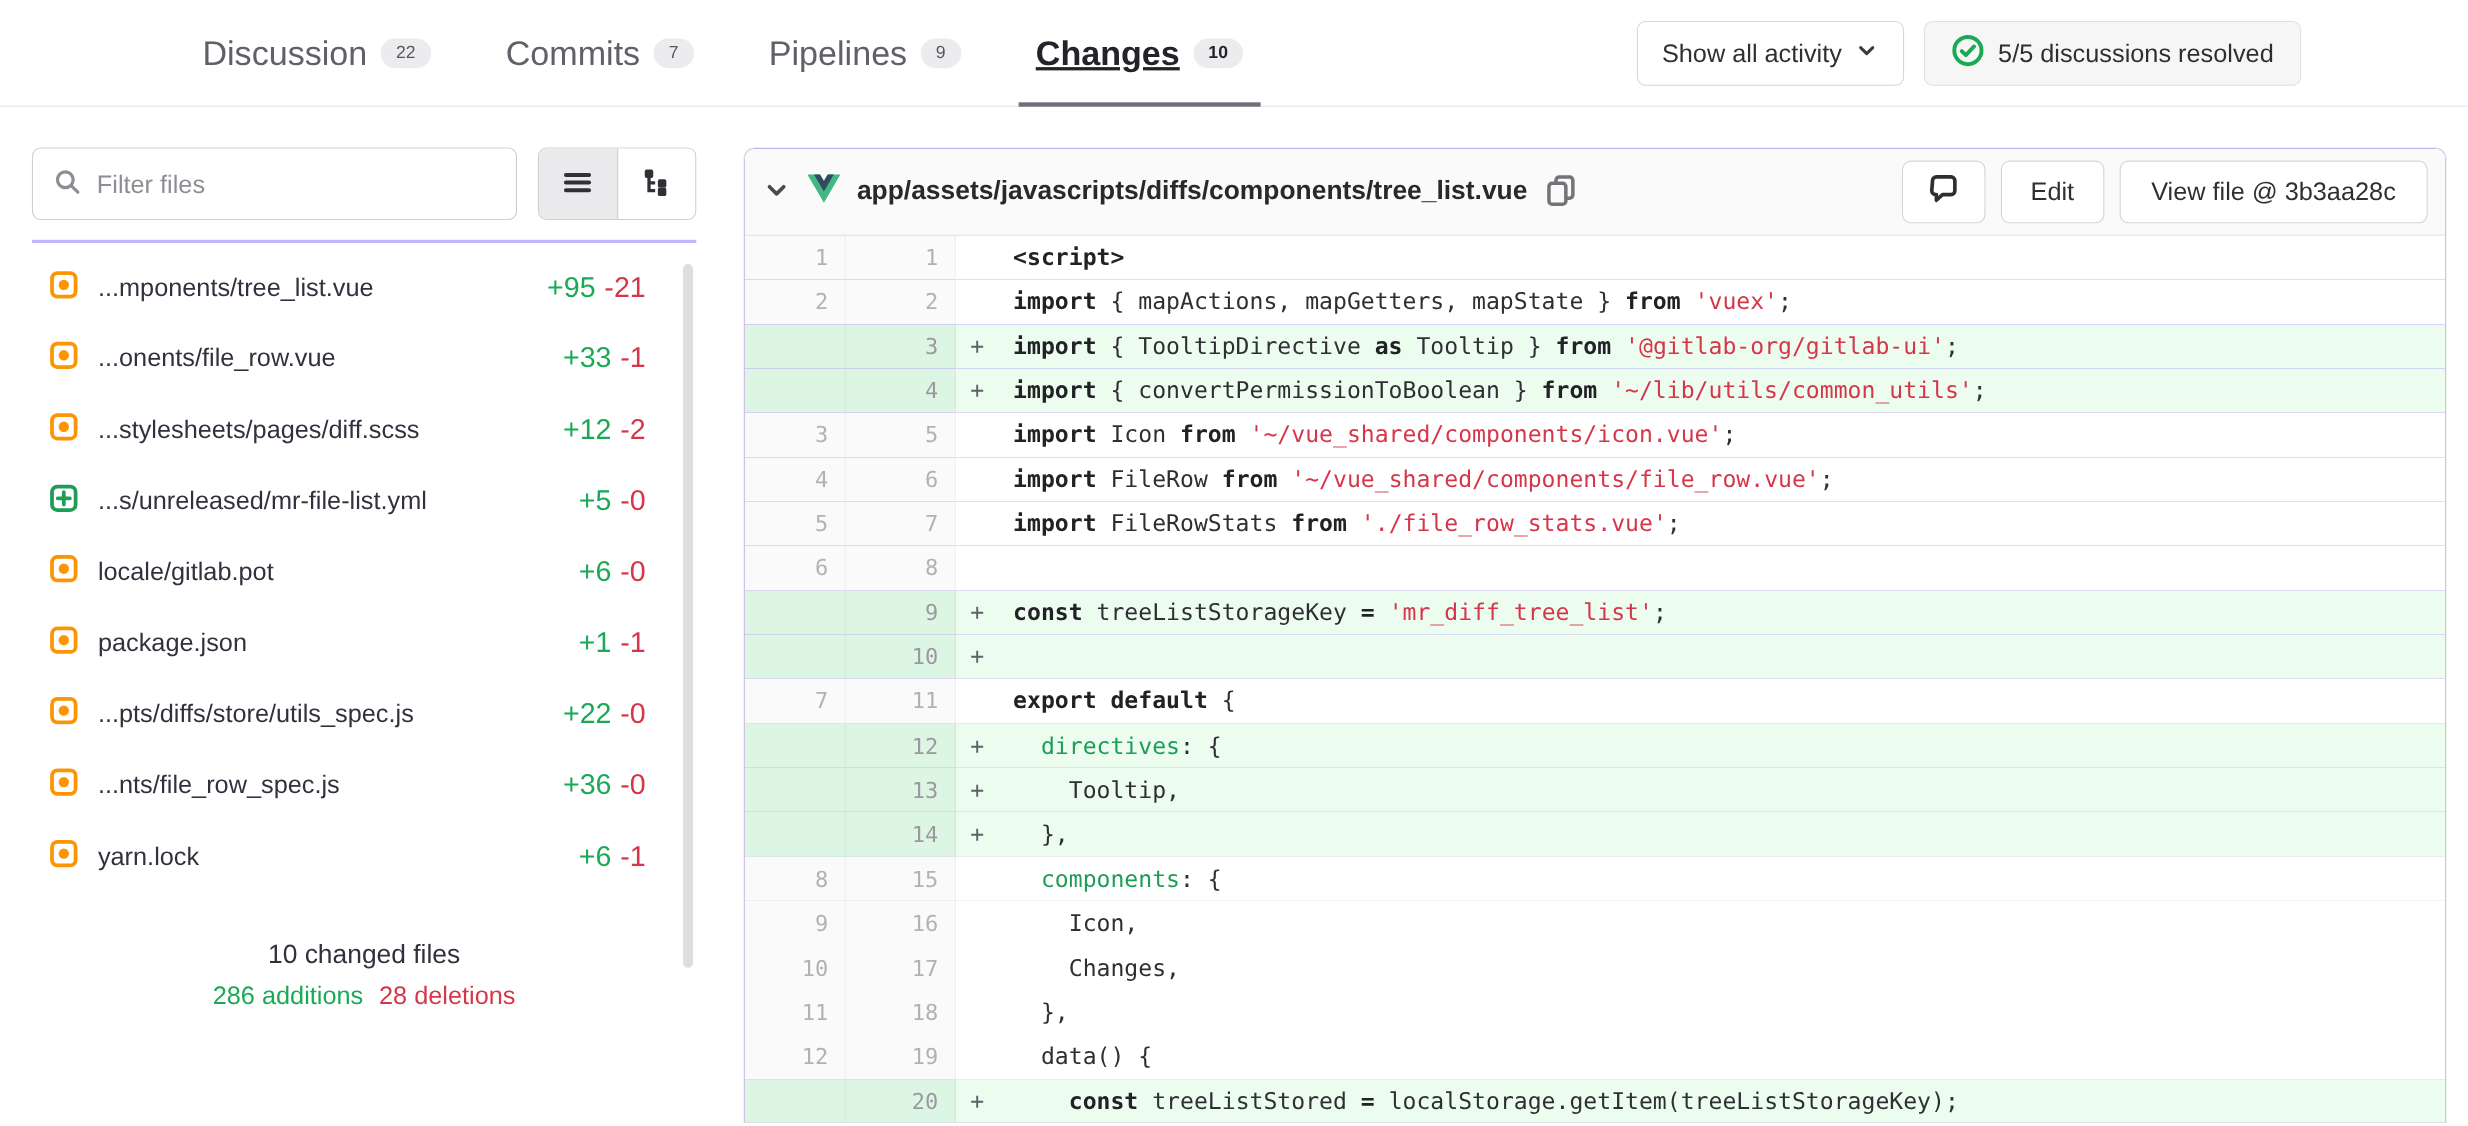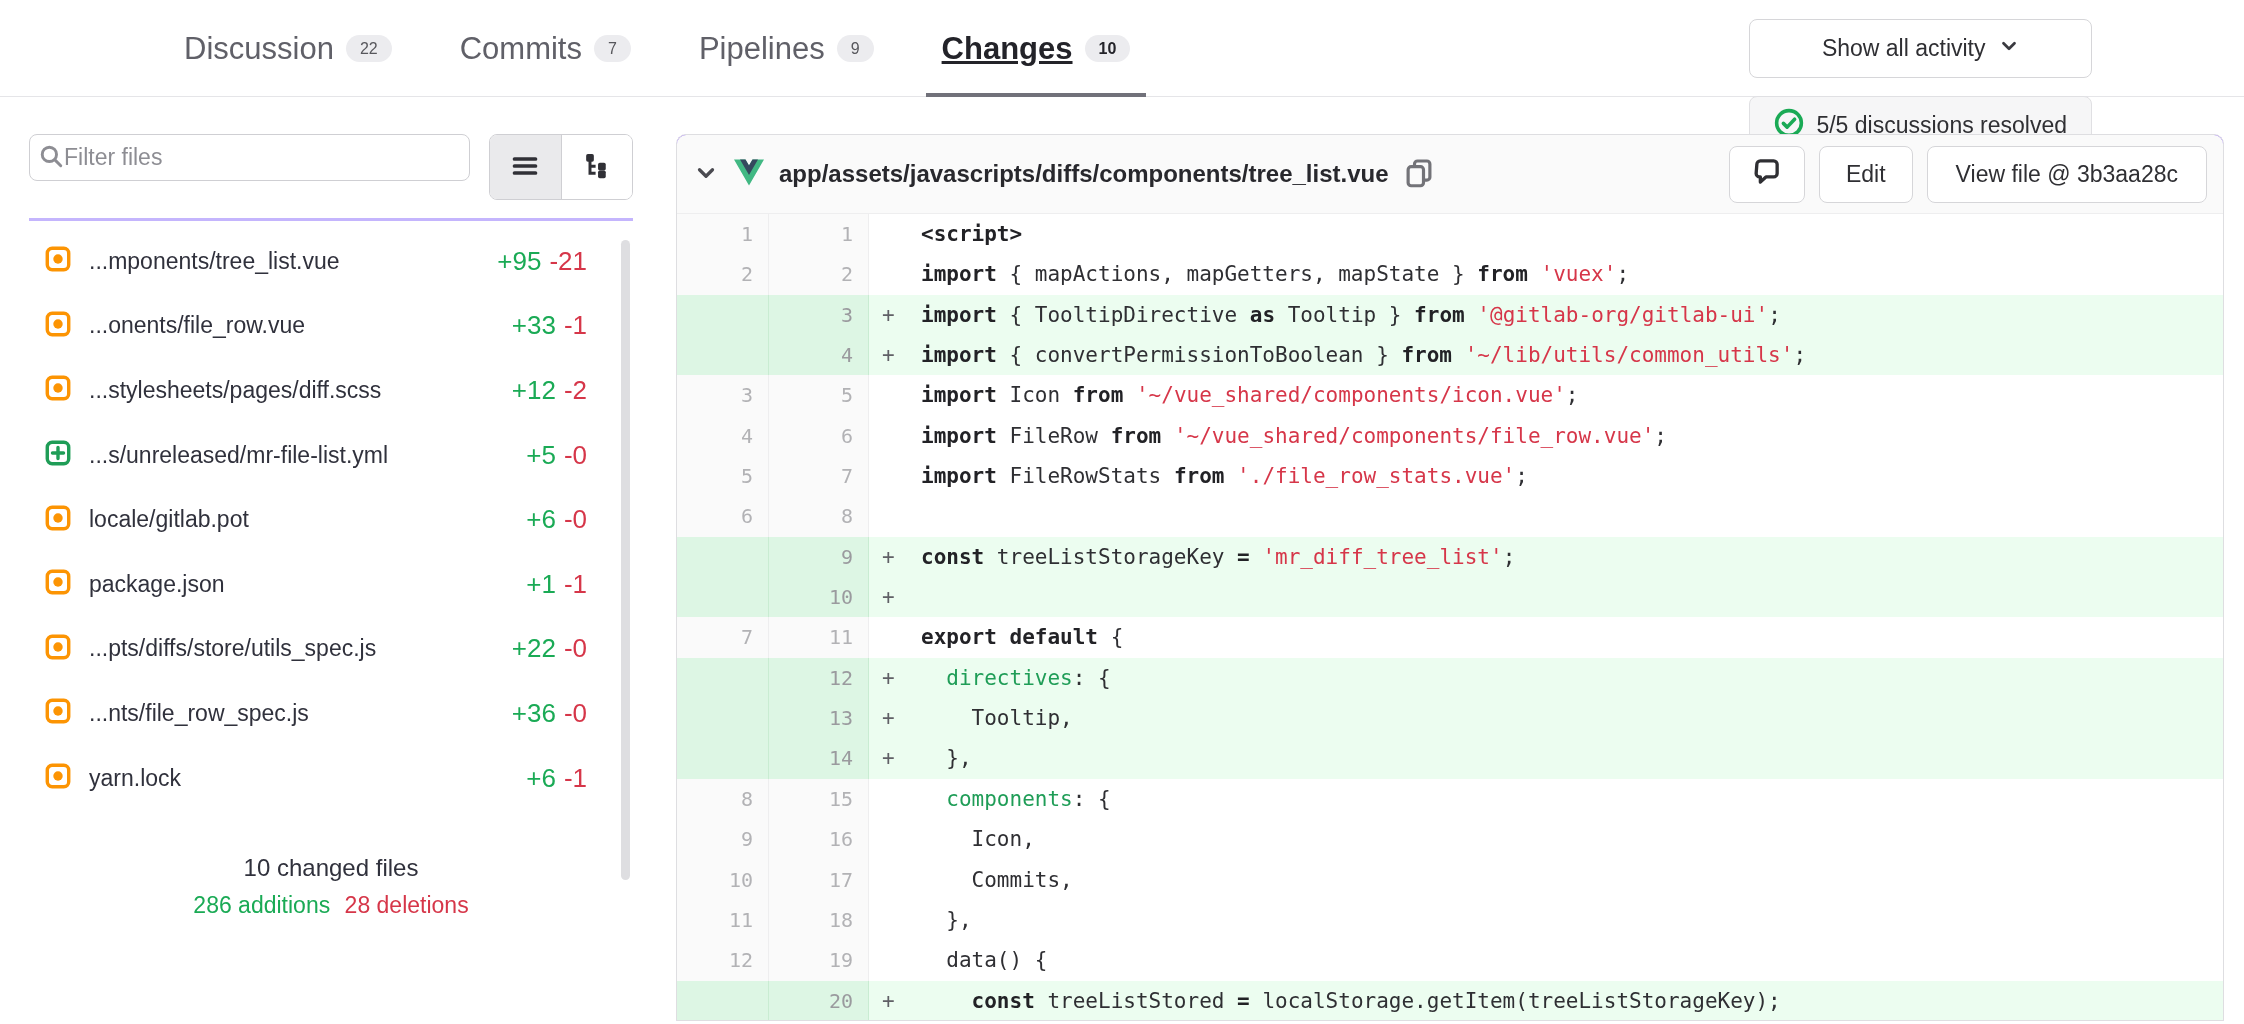--- a/index.html
+++ b/index.html
@@ -11,32 +11,32 @@
             border-bottom:1px solid #e5e5e8; }
   .tabs { position:absolute; left:184px; top:0; height:97px; display:flex; gap:68px; }
   .tab { position:relative; display:flex; align-items:center; gap:12px; cursor:pointer; }
   .tab-label { font-size:31px; color:#606068; }
   .tab.active .tab-label { color:#232329; font-weight:700;text-decoration:underline; }
   .badge { background:#ececef; color:#57575c; border-radius:999px; padding:4px 14px;
            font-size:16px; line-height:1.2; }
   .tab.active .badge { color:#232329; font-weight:700; }
   .tab.active::after { content:""; position:absolute; left:-16px; right:-16px; bottom:0;
                        height:4px; background:var(--underline,#71717a); }
-  .top-actions { position:absolute; right:152px; top:19px; display:flex; gap:18px;flex-direction:column; }
+  .top-actions { position:absolute; right:152px; top:19px; display:flex; gap:18px; }
   .btn { display:flex; align-items:center; justify-content:center; gap:12px; background:#fff;
          border:1px solid #d6d6d9; border-radius:8px; font-size:23px; color:#2f2f33;
          cursor:pointer; }
   .btn-dropdown { height:59px; padding:0 22px; }
   .btn-resolved { height:59px; padding:0 24px; background:#f6f6f7; border-color:#e0e0e3; }
 
   
   .sidebar { position:absolute; left:29px; top:134px; width:604px; height:890px; }
   .filter-row { display:flex; }
-  .search-box { width:441px; height:47px; border:1px solid #cfcfd3; border-radius:8px;
-                display:flex; align-items:center; padding:0 8px; background:#fff; }
+  .search-box { width:441px; height:66px; border:1px solid #cfcfd3; border-radius:8px;
+                display:flex; align-items:center; padding:0 18px; gap:14px; background:#fff; }
   .search-box input { border:none; outline:none; font-size:23px; flex:1; color:#2f2f33;
                       font-family:"Liberation Sans",sans-serif; background:transparent; }
   .search-box input::placeholder { color:#8d8d93; }
   .view-toggle { margin-left:auto; width:144px; height:66px; border:1px solid #cfcfd3;
                  border-radius:8px; display:flex; overflow:hidden; background:#fff; }
   .toggle-btn { flex:1; display:flex; align-items:center; justify-content:center; cursor:pointer;
                 background:#fff; border:none; }
   .toggle-btn.active { background:#eaeaec; }
   .toggle-btn + .toggle-btn { border-left:1px solid #cfcfd3; }
   .file-list { margin-top:18px; border-top:3px solid #c4b5fd; padding-top:8px; }
@@ -351,21 +351,21 @@
         <div class="cell-code"><span class="t-p">  </span><span class="t-n">components</span><span class="t-p">: {</span></div>
       </div>
       <div class="code-row ctx">
         <div class="cell-old">9</div>
         <div class="cell-new">16</div>
         <div class="cell-code"><span class="t-p">    Icon,</span></div>
       </div>
       <div class="code-row ctx">
         <div class="cell-old">10</div>
         <div class="cell-new">17</div>
-        <div class="cell-code"><span class="t-p">    Commits,</span></div>
+        <div class="cell-code"><span class="t-p">    Changes,</span></div>
       </div>
       <div class="code-row ctx">
         <div class="cell-old">11</div>
         <div class="cell-new">18</div>
         <div class="cell-code"><span class="t-p">  },</span></div>
       </div>
       <div class="code-row ctx">
         <div class="cell-old">12</div>
         <div class="cell-new">19</div>
         <div class="cell-code"><span class="t-p">  data() {</span></div>

